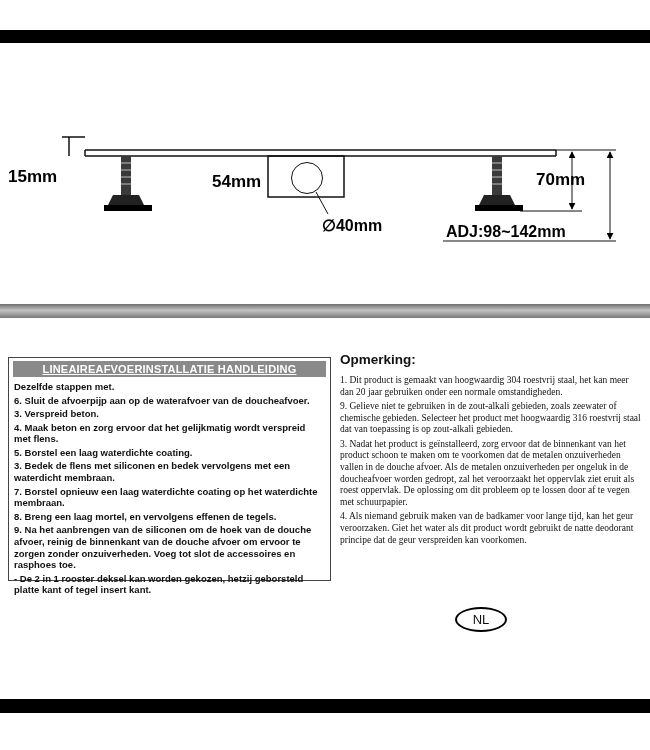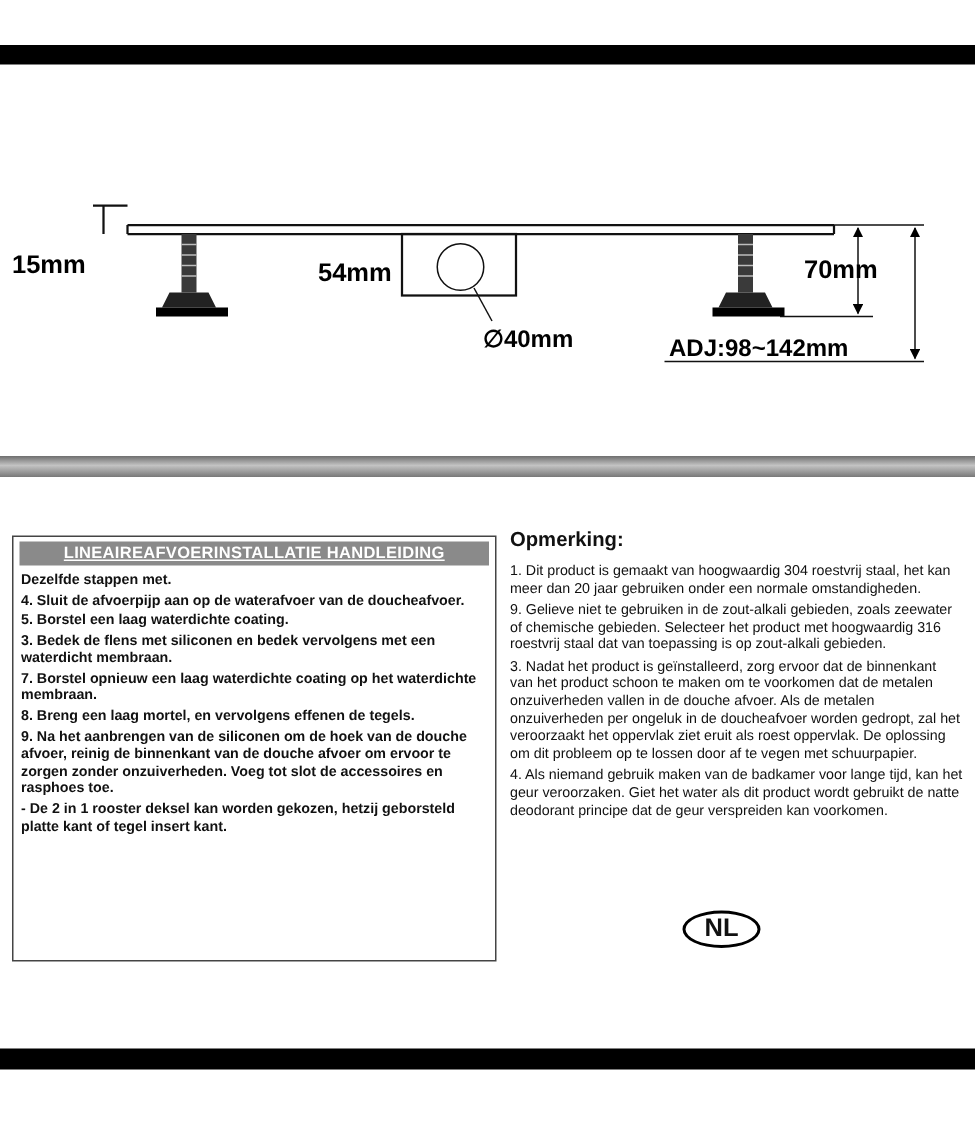--- a/index.html
+++ b/index.html
@@ -4,28 +4,28 @@
 <style>
   html,body{margin:0;padding:0;}
   body{width:650px;height:750px;background:#ffffff;font-family:"Liberation Sans",sans-serif;position:relative;overflow:hidden;color:#111;}
   .bar{position:absolute;left:0;width:650px;background:#000;}
   .bar-top{top:30px;height:13px;}
   .bar-mid{top:304px;height:14px;background:linear-gradient(#6f6f6f,#c3c3c3 45%,#787878);}
   .bar-bottom{top:699px;height:14px;}
   svg.diagram{position:absolute;left:0;top:125px;}
   .dim{font-family:"Liberation Sans",sans-serif;font-weight:bold;font-size:17px;fill:#000;}
   .dim-small{font-size:16px;}
-  .manual-box{position:absolute;left:8px;top:357px;width:323px;height:284px;border:1px solid #444;box-sizing:border-box;background:#fff;}
+  .manual-box{position:absolute;left:8px;top:357px;width:323px;height:224px;border:1px solid #444;box-sizing:border-box;background:#fff;}
   .manual-header{margin:3px 4px 3px;background:#8a8a8a;color:#fff;font-weight:bold;font-size:11px;text-align:center;text-decoration:underline;padding:2px 0;letter-spacing:.2px;}
   .manual-body{padding:1px 6px 0 5px;font-size:9.5px;line-height:1.22;font-weight:bold;}
   .manual-body p{margin:0 0 2px;}
   .notes{position:absolute;left:340px;top:352px;width:302px;}
   .notes-title{font-weight:bold;font-size:13.5px;margin:0 0 8px;}
-  .notes p{margin:0 0 3px;font-size:9.5px;line-height:1.22;}
-  .nl-badge{position:absolute;left:455px;top:607px;width:52px;height:25px;border:2px solid #000;border-radius:50%;display:flex;align-items:flex-start;justify-content:center;font-weight:bold;font-size:17px;background:#fff;box-sizing:border-box;}
+  .notes p{margin:0 0 3px;font-size:9.5px;line-height:1.22;font-family:Liberation Serif, serif;}
+  .nl-badge{position:absolute;left:455px;top:607px;width:52px;height:25px;border:2px solid #000;border-radius:50%;display:flex;align-items:center;justify-content:center;font-weight:normal;font-size:13px;background:#fff;box-sizing:border-box;}
 </style>
 </head>
 <body>
 
 <div class="bar bar-top"></div>
 
 <svg class="diagram" width="650" height="130" viewBox="0 0 650 130">
   <defs>
     <marker id="arr" viewBox="0 0 10 10" refX="9" refY="5" markerWidth="7" markerHeight="7" orient="auto-start-reverse">
       <path d="M0,0 L10,5 L0,10 z" fill="#000"></path>
@@ -84,21 +84,23 @@
   <text class="dim dim-small" x="322" y="106">∅40mm</text>
   <text class="dim dim-small" x="446" y="112">ADJ:98~142mm</text>
 </svg>
 
 <div class="bar bar-mid"></div>
 
 <div class="manual-box">
   <div class="manual-header">LINEAIREAFVOERINSTALLATIE HANDLEIDING</div>
   <div class="manual-body">
     <p>Dezelfde stappen met.</p>
-    <p>4. Sluit de afvoerpijp aan op de waterafvoer van de doucheafvoer.</p>
+    <p>6. Sluit de afvoerpijp aan op de waterafvoer van de doucheafvoer.</p>
+    <p>3. Verspreid beton.</p>
+    <p>4. Maak beton en zorg ervoor dat het gelijkmatig wordt verspreid met flens.</p>
     <p>5. Borstel een laag waterdichte coating.</p>
     <p>3. Bedek de flens met siliconen en bedek vervolgens met een waterdicht membraan.</p>
     <p>7. Borstel opnieuw een laag waterdichte coating op het waterdichte membraan.</p>
     <p>8. Breng een laag mortel, en vervolgens effenen de tegels.</p>
     <p>9. Na het aanbrengen van de siliconen om de hoek van de douche afvoer, reinig de binnenkant van de douche afvoer om ervoor te zorgen zonder onzuiverheden. Voeg tot slot de accessoires en rasphoes toe.</p>
     <p>- De 2 in 1 rooster deksel kan worden gekozen, hetzij geborsteld platte kant of tegel insert kant.</p>
   </div>
 </div>
 
 <div class="notes">

